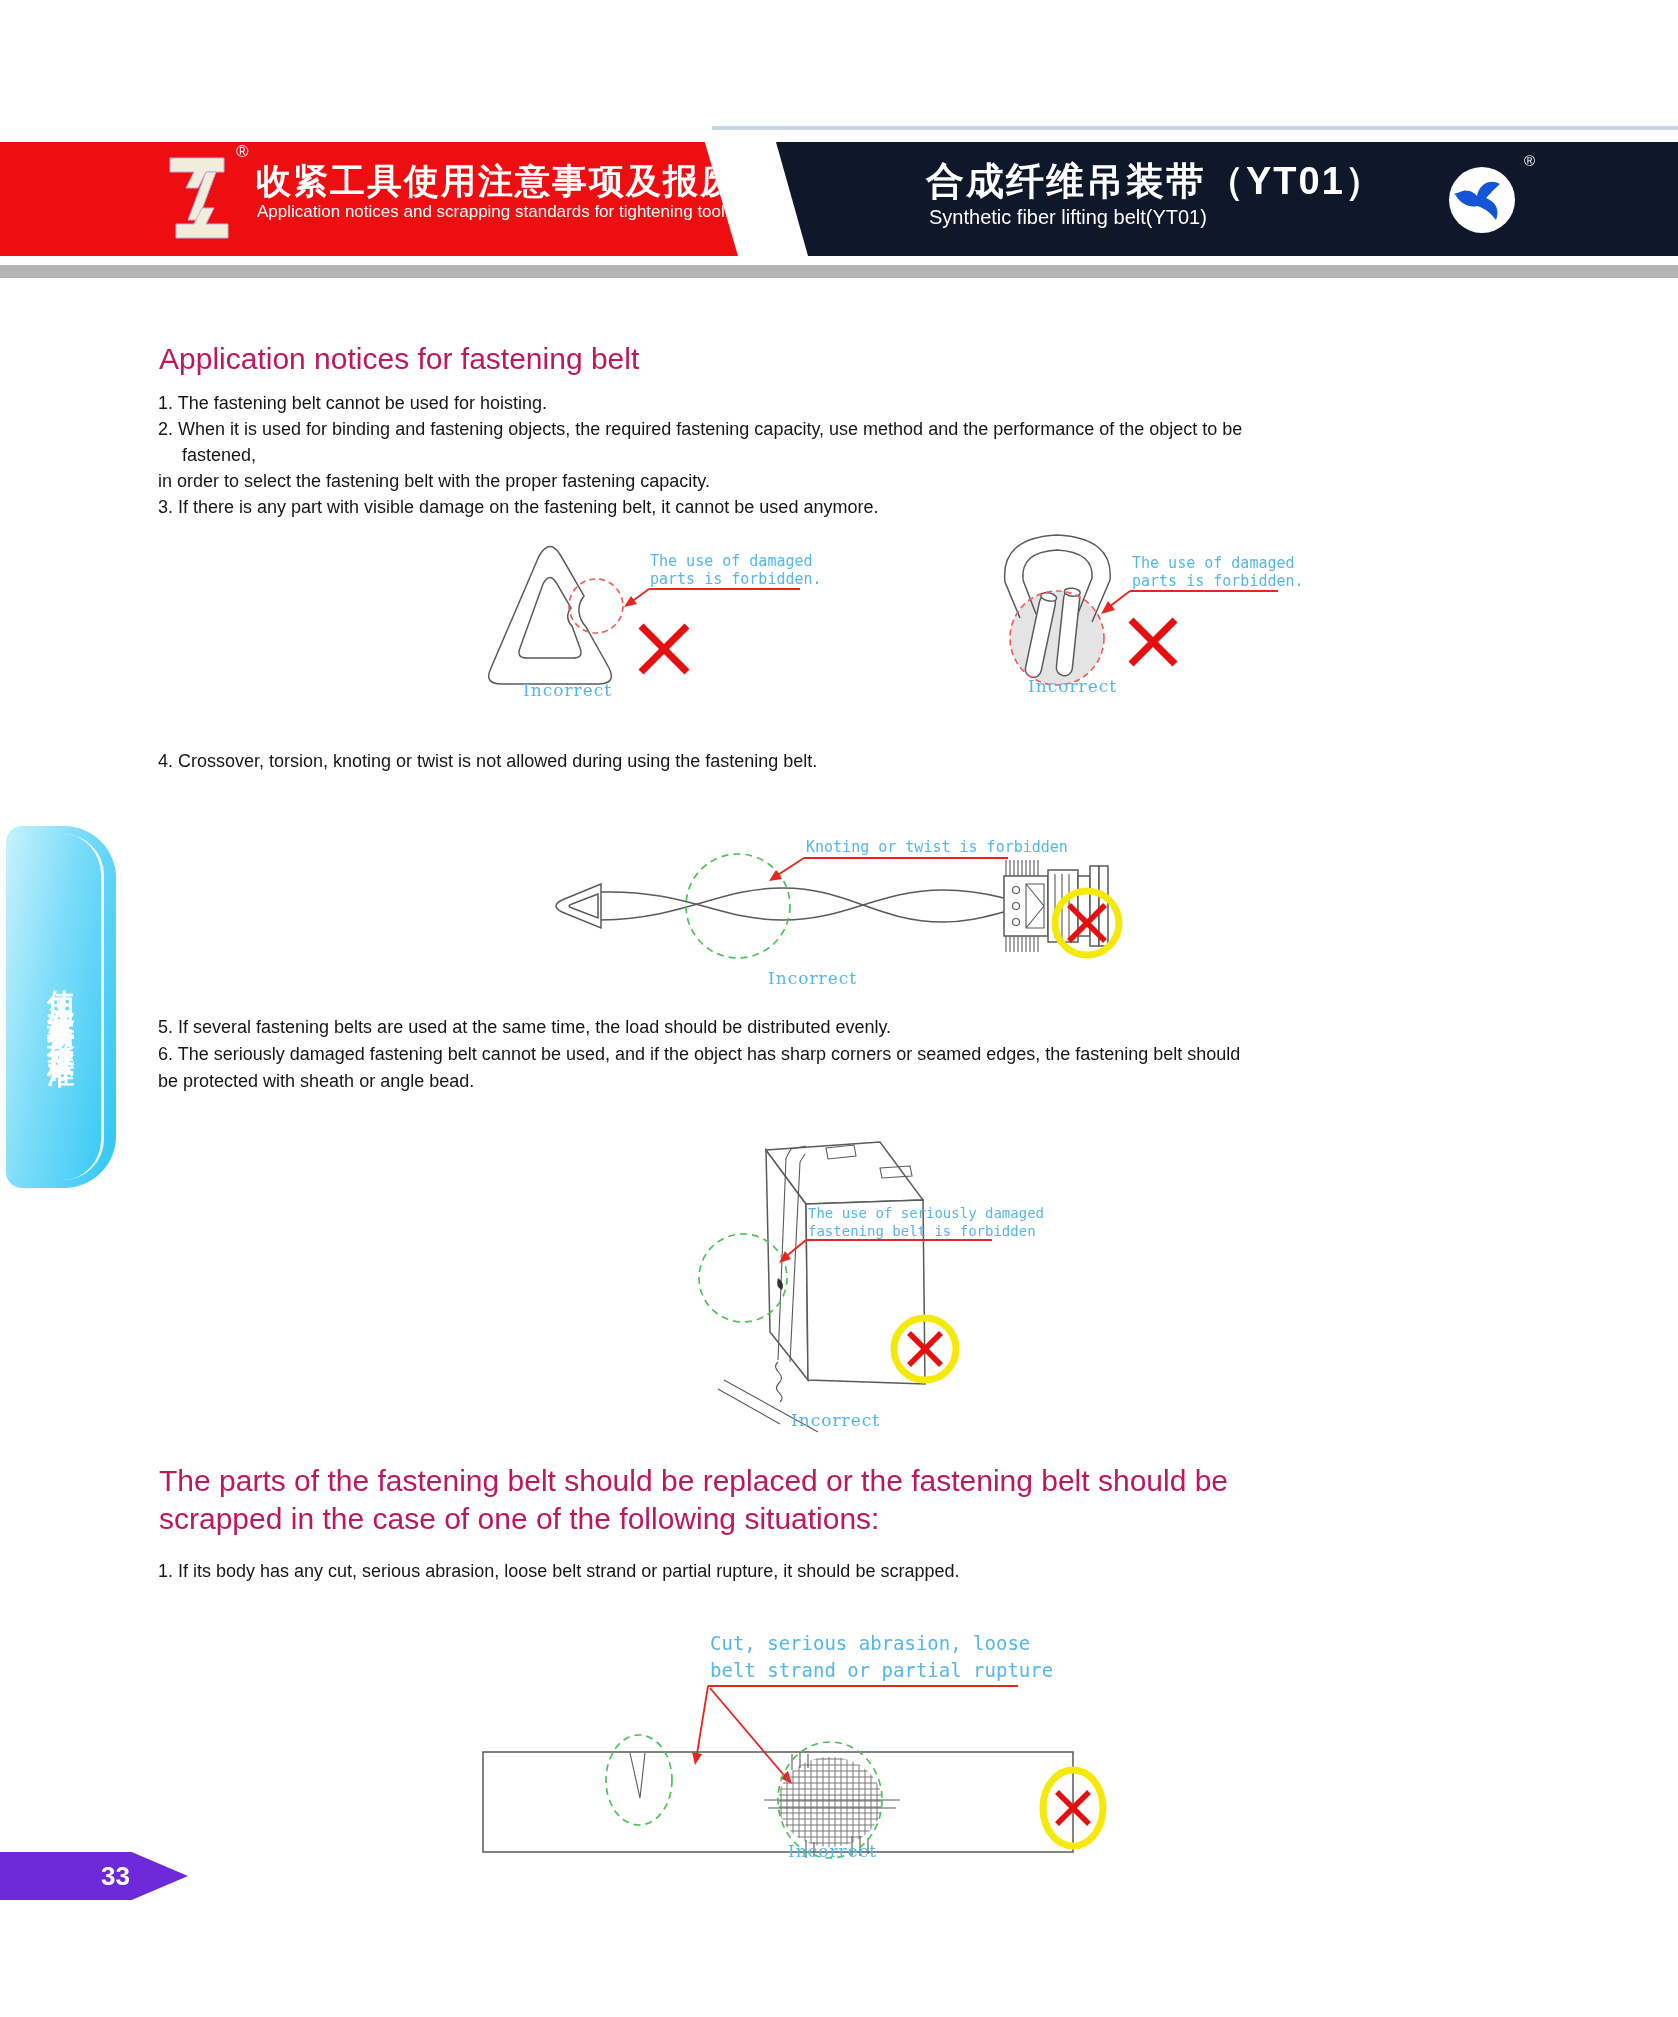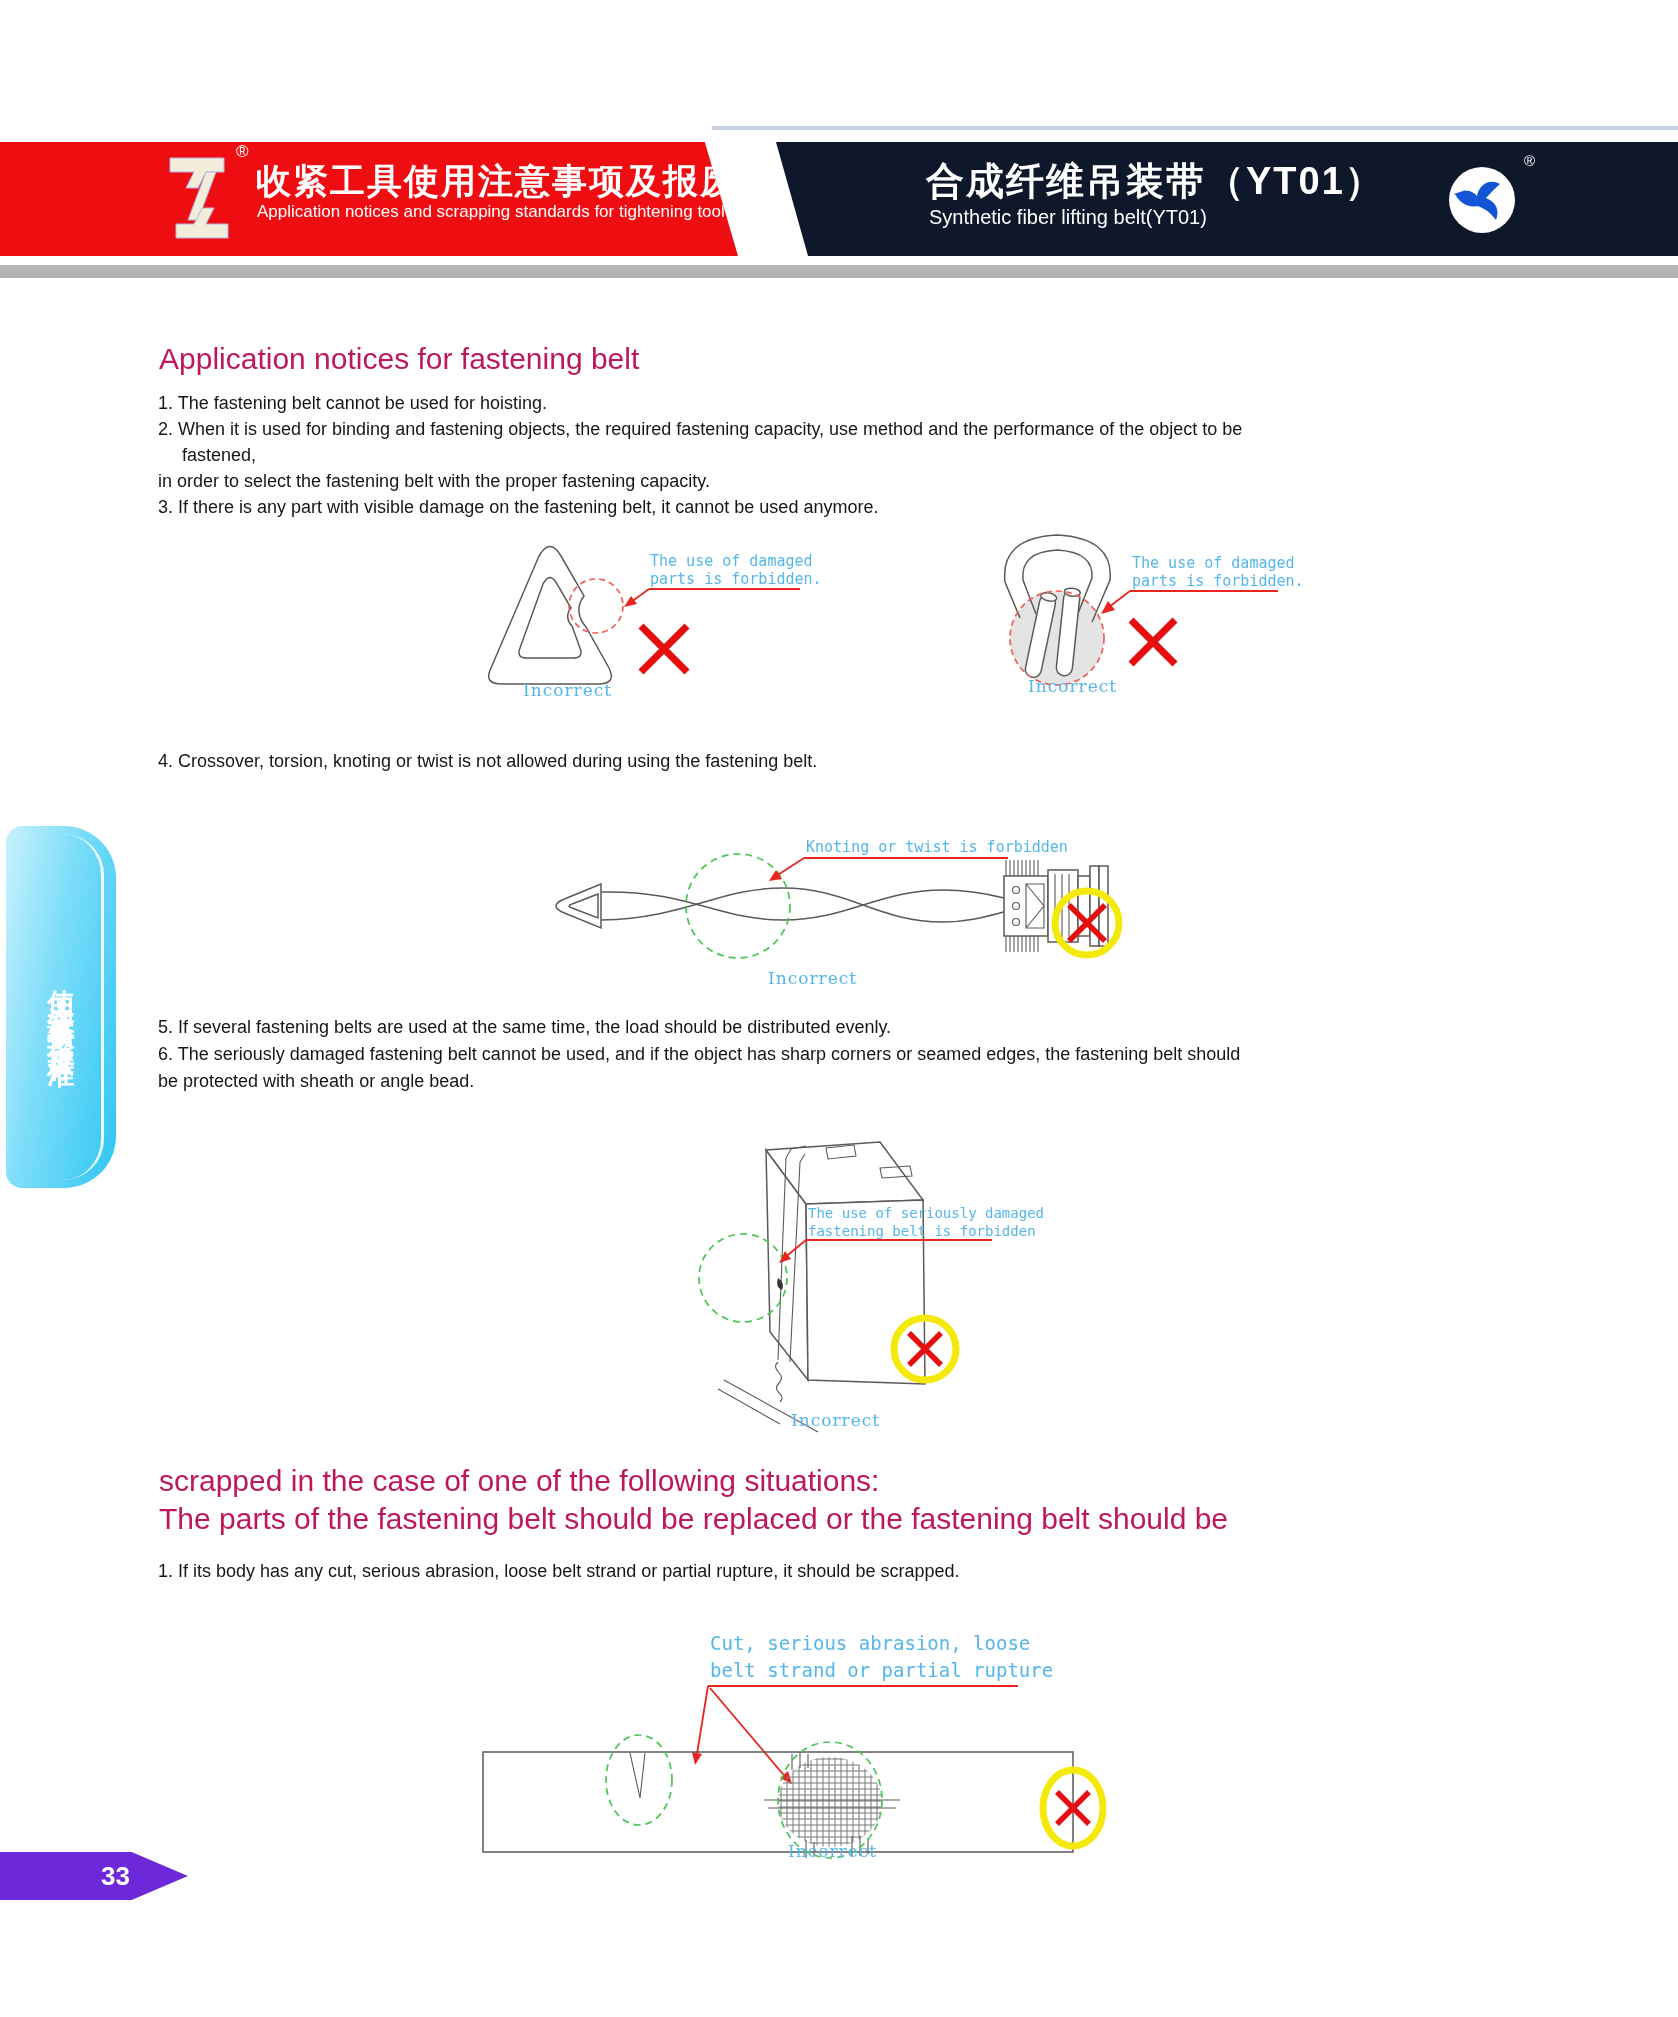--- a/index.html
+++ b/index.html
@@ -203,22 +203,22 @@
     <text class="co" x="180" y="124" style="font-size:14px;">fastening belt is forbidden</text>
     <circle class="yring" cx="297" cy="237" r="31"></circle>
     <g>
       <line class="smx" x1="281" y1="221" x2="313" y2="253"></line>
       <line class="smx" x1="313" y1="221" x2="281" y2="253"></line>
     </g>
     <text class="cap" x="163" y="314">Incorrect</text>
   </svg>
 
   <div class="abs h1" style="left:159px;top:1462px;">
+    <div class="hline nowrap">The parts of the fastening belt should be replaced or the fastening belt should be</div>
     <div class="hline nowrap">scrapped in the case of one of the following situations:</div>
-    <div class="hline nowrap">The parts of the fastening belt should be replaced or the fastening belt should be</div>
   </div>
 
   <div class="abs body-line nowrap" style="left:158px;top:1558px;">1. If its body has any cut, serious abrasion, loose belt strand or partial rupture, it should be scrapped.</div>
 
   <svg class="abs" style="left:448px;top:1612px;" width="690" height="260" viewBox="0 0 690 260">
     <defs>
       <pattern id="xh" width="6" height="6" patternUnits="userSpaceOnUse">
         <path d="M0 3 H6 M3 0 V6" stroke="#777" stroke-width="1" fill="none"></path>
       </pattern>
     </defs>

